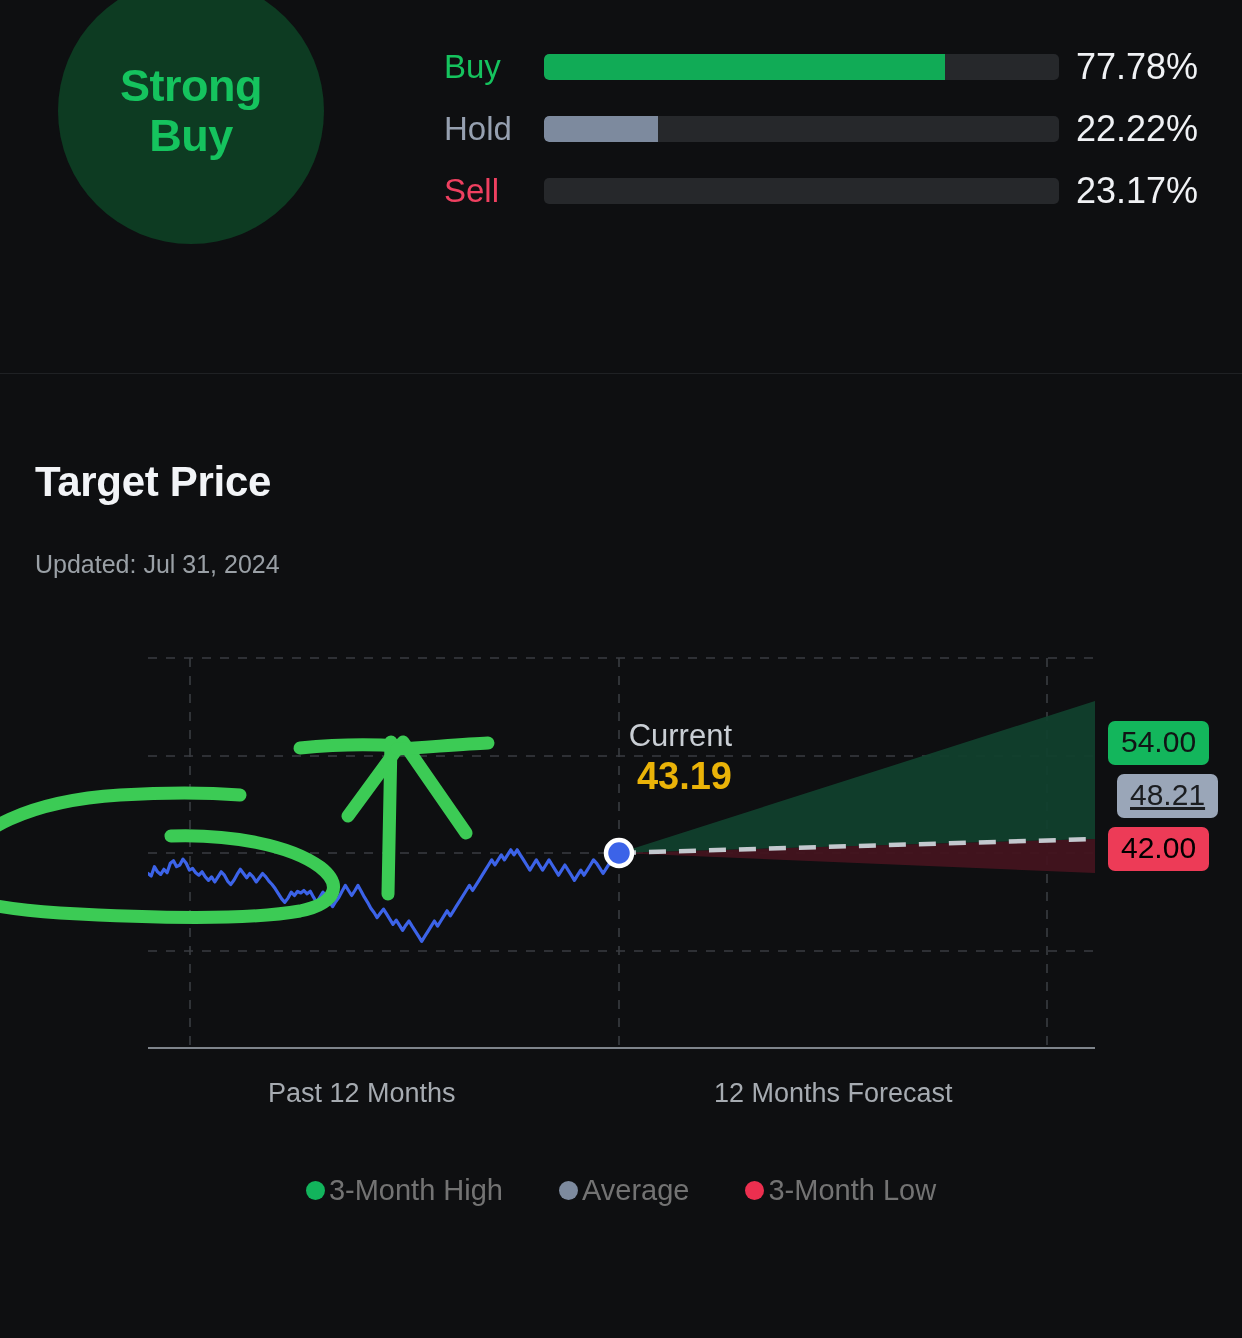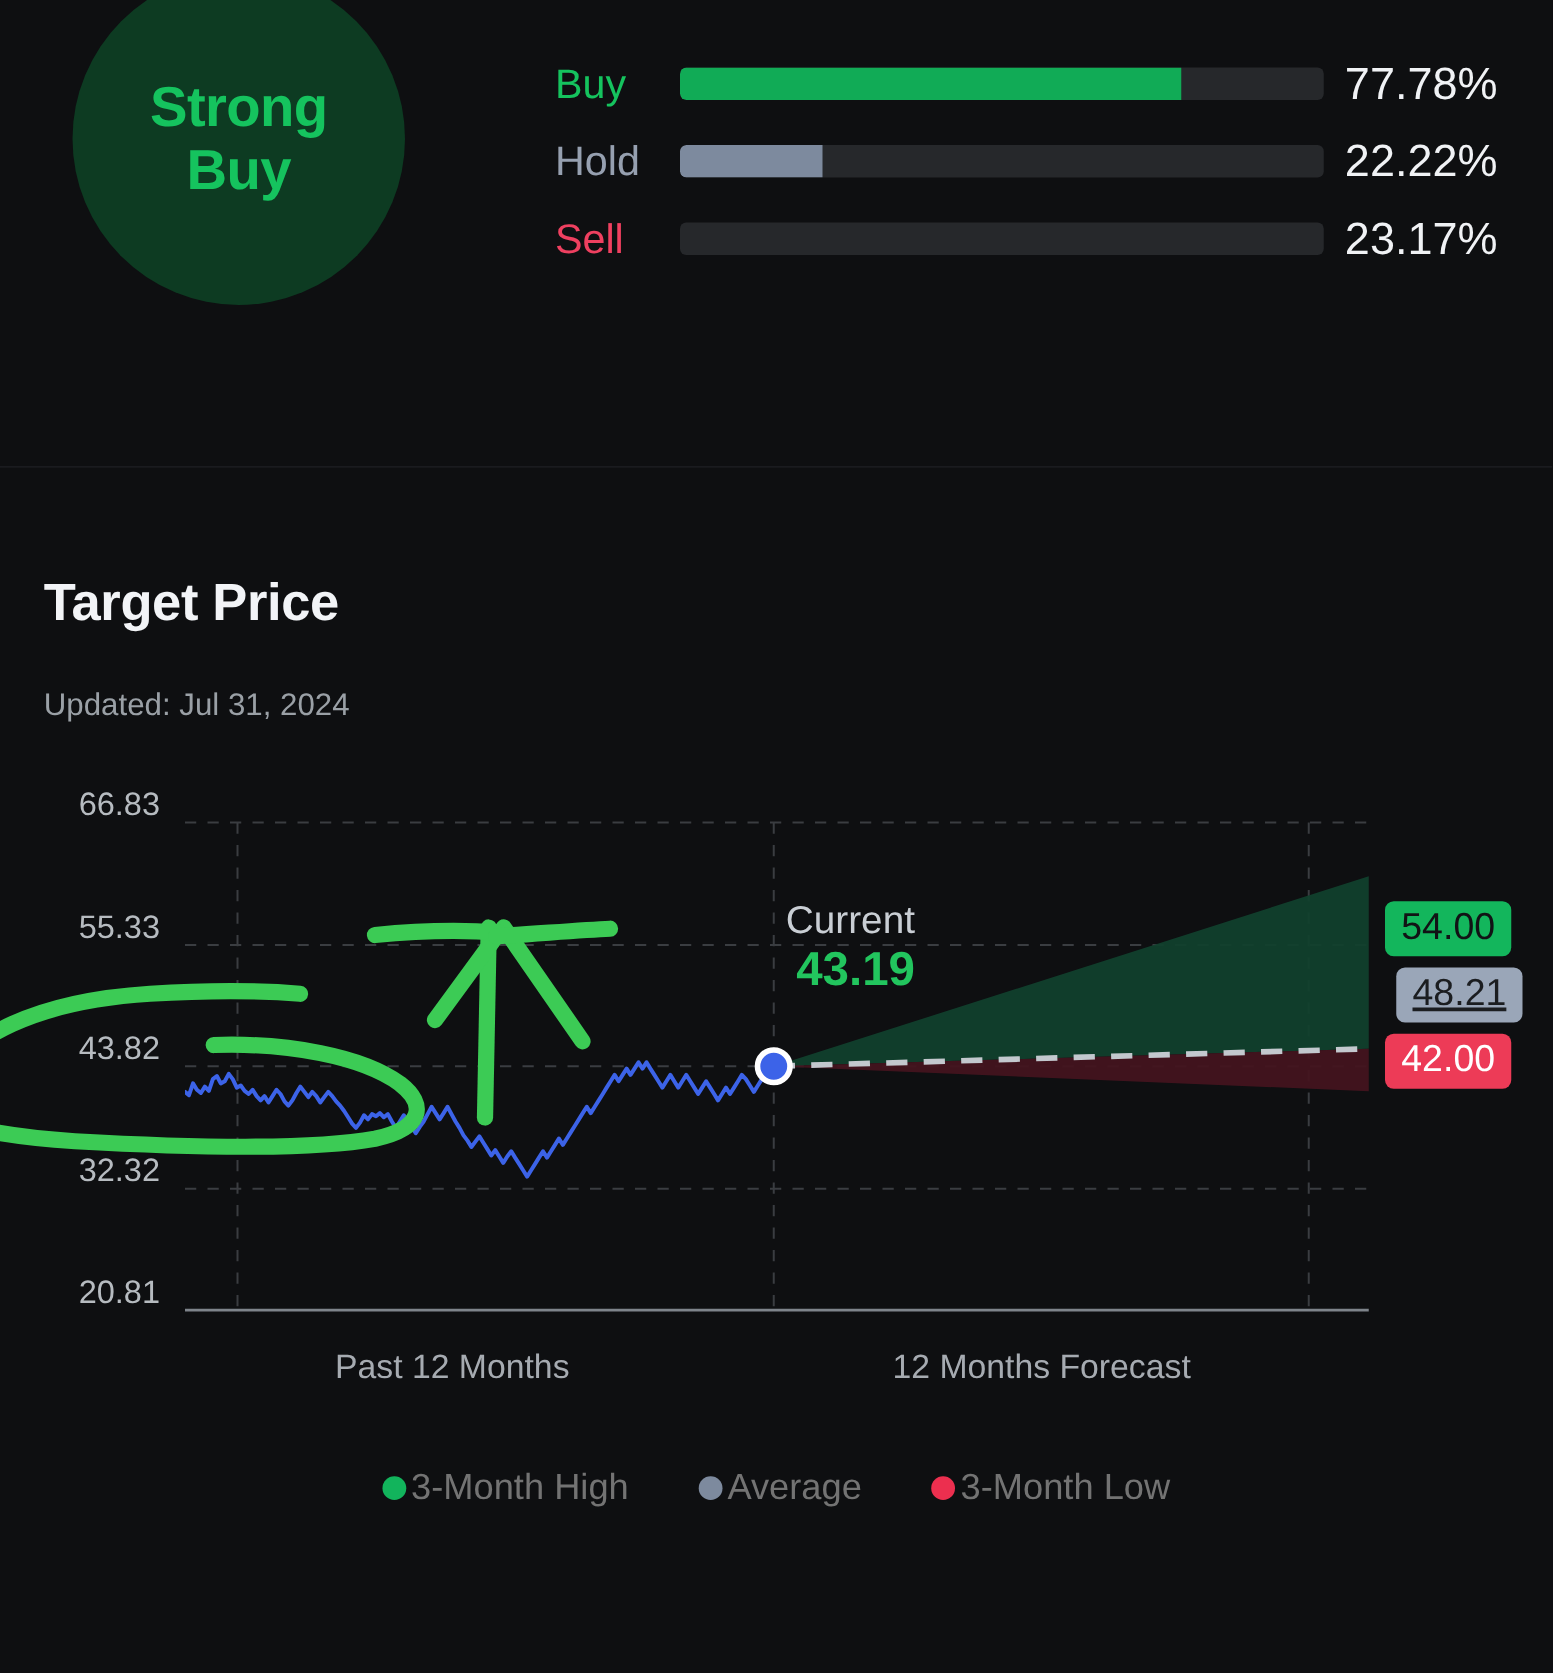--- a/index.html
+++ b/index.html
@@ -147,37 +147,37 @@
     position: absolute;
     border-radius: 7px;
     font-size: 30px;
     color: #111315;
     padding: 4px 13px 6px 13px;
     font-weight: 400;
     white-space: nowrap;
   }
   .tp-badge.high { background: #13b65c; }
   .tp-badge.avg  { background: #9aa6b8; color: #1b1d20; }
-  .tp-badge.low  { background: #ed3b57; color: #ffffff; }
+  .tp-badge.low  { background: #ed3b57; color: #000000; }
 
   #current-label {
     position: absolute;
     text-align: right;
     white-space: nowrap;
   }
   #current-label .cl-title {
     font-size: 31px;
     color: #c9ced4;
     display: block;
     line-height: 1.1;
   }
   #current-label .cl-value {
     font-size: 38px;
     font-weight: 700;
-    color: #22c55e;
+    color: #eab308;
     display: block;
     line-height: 1.25;
   }
 
   
   #legend {
     position: absolute;
     left: 0;
     top: 800px;
     width: 1242px;
@@ -250,27 +250,20 @@
   </div>
 </div>
 
 <div id="target-section">
 
   <div id="page-title">Target Price</div>
   <div id="updated-text">Updated: Jul 31, 2024</div>
 
   <div id="chart-wrap">
 
-    <div id="ytick-col">
-      <div class="ytick" style="top:14px">66.83</div>
-      <div class="ytick" style="top:112px">55.33</div>
-      <div class="ytick" style="top:209px">43.82</div>
-      <div class="ytick" style="top:307px">32.32</div>
-      <div class="ytick" style="top:404px">20.81</div>
-    </div>
 
     <svg id="chart-svg" width="1242" height="560" viewBox="0 0 1242 560">
       <defs>
         <clipPath id="plotclip">
           <rect x="148" y="8" width="947" height="404"></rect>
         </clipPath>
       </defs>
 
       <g stroke="#3a3d41" stroke-width="1.6" stroke-dasharray="9 9">
         <line x1="148" y1="44" x2="1095" y2="44"></line>

